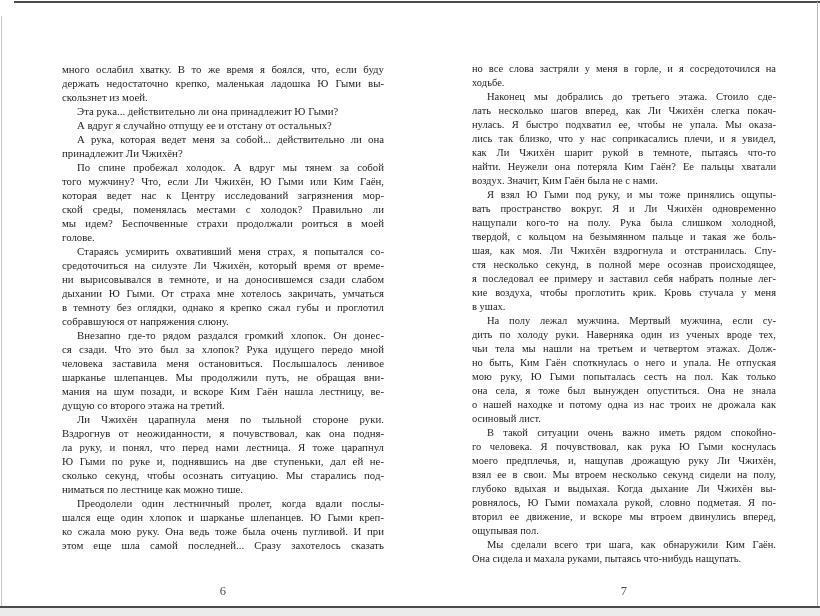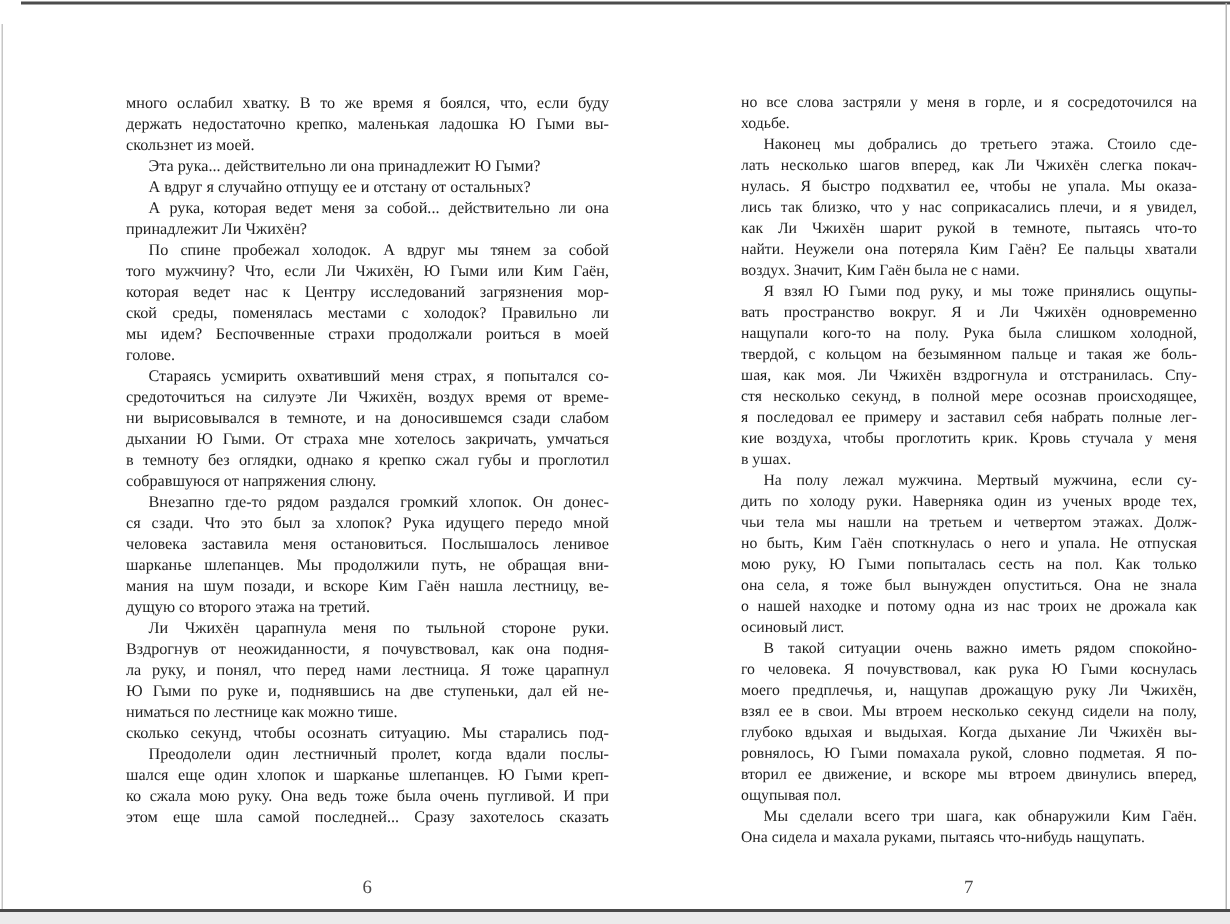--- a/index.html
+++ b/index.html
@@ -45,21 +45,20 @@
     position: absolute;
     top: 0; left: 0;
     width: 14px; height: 16px;
     background: #ffffff;
   }
   .page {
     position: absolute;
     top: 0;
     height: 455px;
     background: transparent;
-    margin-left: 22px;
   }
   .page-left  { left: 0;   width: 410px; }
   .page-right { left: 415px; width: 410px; }
   .text-column {
     position: absolute;
     top: 62px;
   }
   .page-left  .text-column { left: 62px;  width: 322px; }
   .page-right .text-column { left: 57px;  width: 304px; }
   .line {
@@ -100,37 +99,37 @@
         <div class="line start end">А вдруг я случайно отпущу ее и отстану от остальных?</div>
         <div class="line start">А рука, которая ведет меня за собой... действительно ли она</div>
         <div class="line end">принадлежит Ли Чжихён?</div>
         <div class="line start">По спине пробежал холодок. А вдруг мы тянем за собой</div>
         <div class="line">того мужчину? Что, если Ли Чжихён, Ю Гыми или Ким Гаён,</div>
         <div class="line">которая ведет нас к Центру исследований загрязнения мор-</div>
         <div class="line">ской среды, поменялась местами с холодок? Правильно ли</div>
         <div class="line">мы идем? Беспочвенные страхи продолжали роиться в моей</div>
         <div class="line end">голове.</div>
         <div class="line start">Стараясь усмирить охвативший меня страх, я попытался со-</div>
-        <div class="line">средоточиться на силуэте Ли Чжихён, воздух время от време-</div>
+        <div class="line">средоточиться на силуэте Ли Чжихён, который время от време-</div>
         <div class="line">ни вырисовывался в темноте, и на доносившемся сзади слабом</div>
         <div class="line">дыхании Ю Гыми. От страха мне хотелось закричать, умчаться</div>
         <div class="line">в темноту без оглядки, однако я крепко сжал губы и проглотил</div>
         <div class="line end">собравшуюся от напряжения слюну.</div>
         <div class="line start">Внезапно где-то рядом раздался громкий хлопок. Он донес-</div>
         <div class="line">ся сзади. Что это был за хлопок? Рука идущего передо мной</div>
         <div class="line">человека заставила меня остановиться. Послышалось ленивое</div>
         <div class="line">шарканье шлепанцев. Мы продолжили путь, не обращая вни-</div>
         <div class="line">мания на шум позади, и вскоре Ким Гаён нашла лестницу, ве-</div>
         <div class="line end">дущую со второго этажа на третий.</div>
         <div class="line start">Ли Чжихён царапнула меня по тыльной стороне руки.</div>
         <div class="line">Вздрогнув от неожиданности, я почувствовал, как она подня-</div>
         <div class="line">ла руку, и понял, что перед нами лестница. Я тоже царапнул</div>
         <div class="line">Ю Гыми по руке и, поднявшись на две ступеньки, дал ей не-</div>
+        <div class="line">сколько секунд, чтобы осознать ситуацию. Мы старались под-</div>
         <div class="line end">ниматься по лестнице как можно тише.</div>
-        <div class="line">сколько секунд, чтобы осознать ситуацию. Мы старались под-</div>
         <div class="line start">Преодолели один лестничный пролет, когда вдали послы-</div>
         <div class="line">шался еще один хлопок и шарканье шлепанцев. Ю Гыми креп-</div>
         <div class="line">ко сжала мою руку. Она ведь тоже была очень пугливой. И при</div>
         <div class="line">этом еще шла самой последней... Сразу захотелось сказать</div>
       </div>
     <div class="page-num">6</div>
   </div>
 
   <div class="page page-right">
     <div class="text-column">

